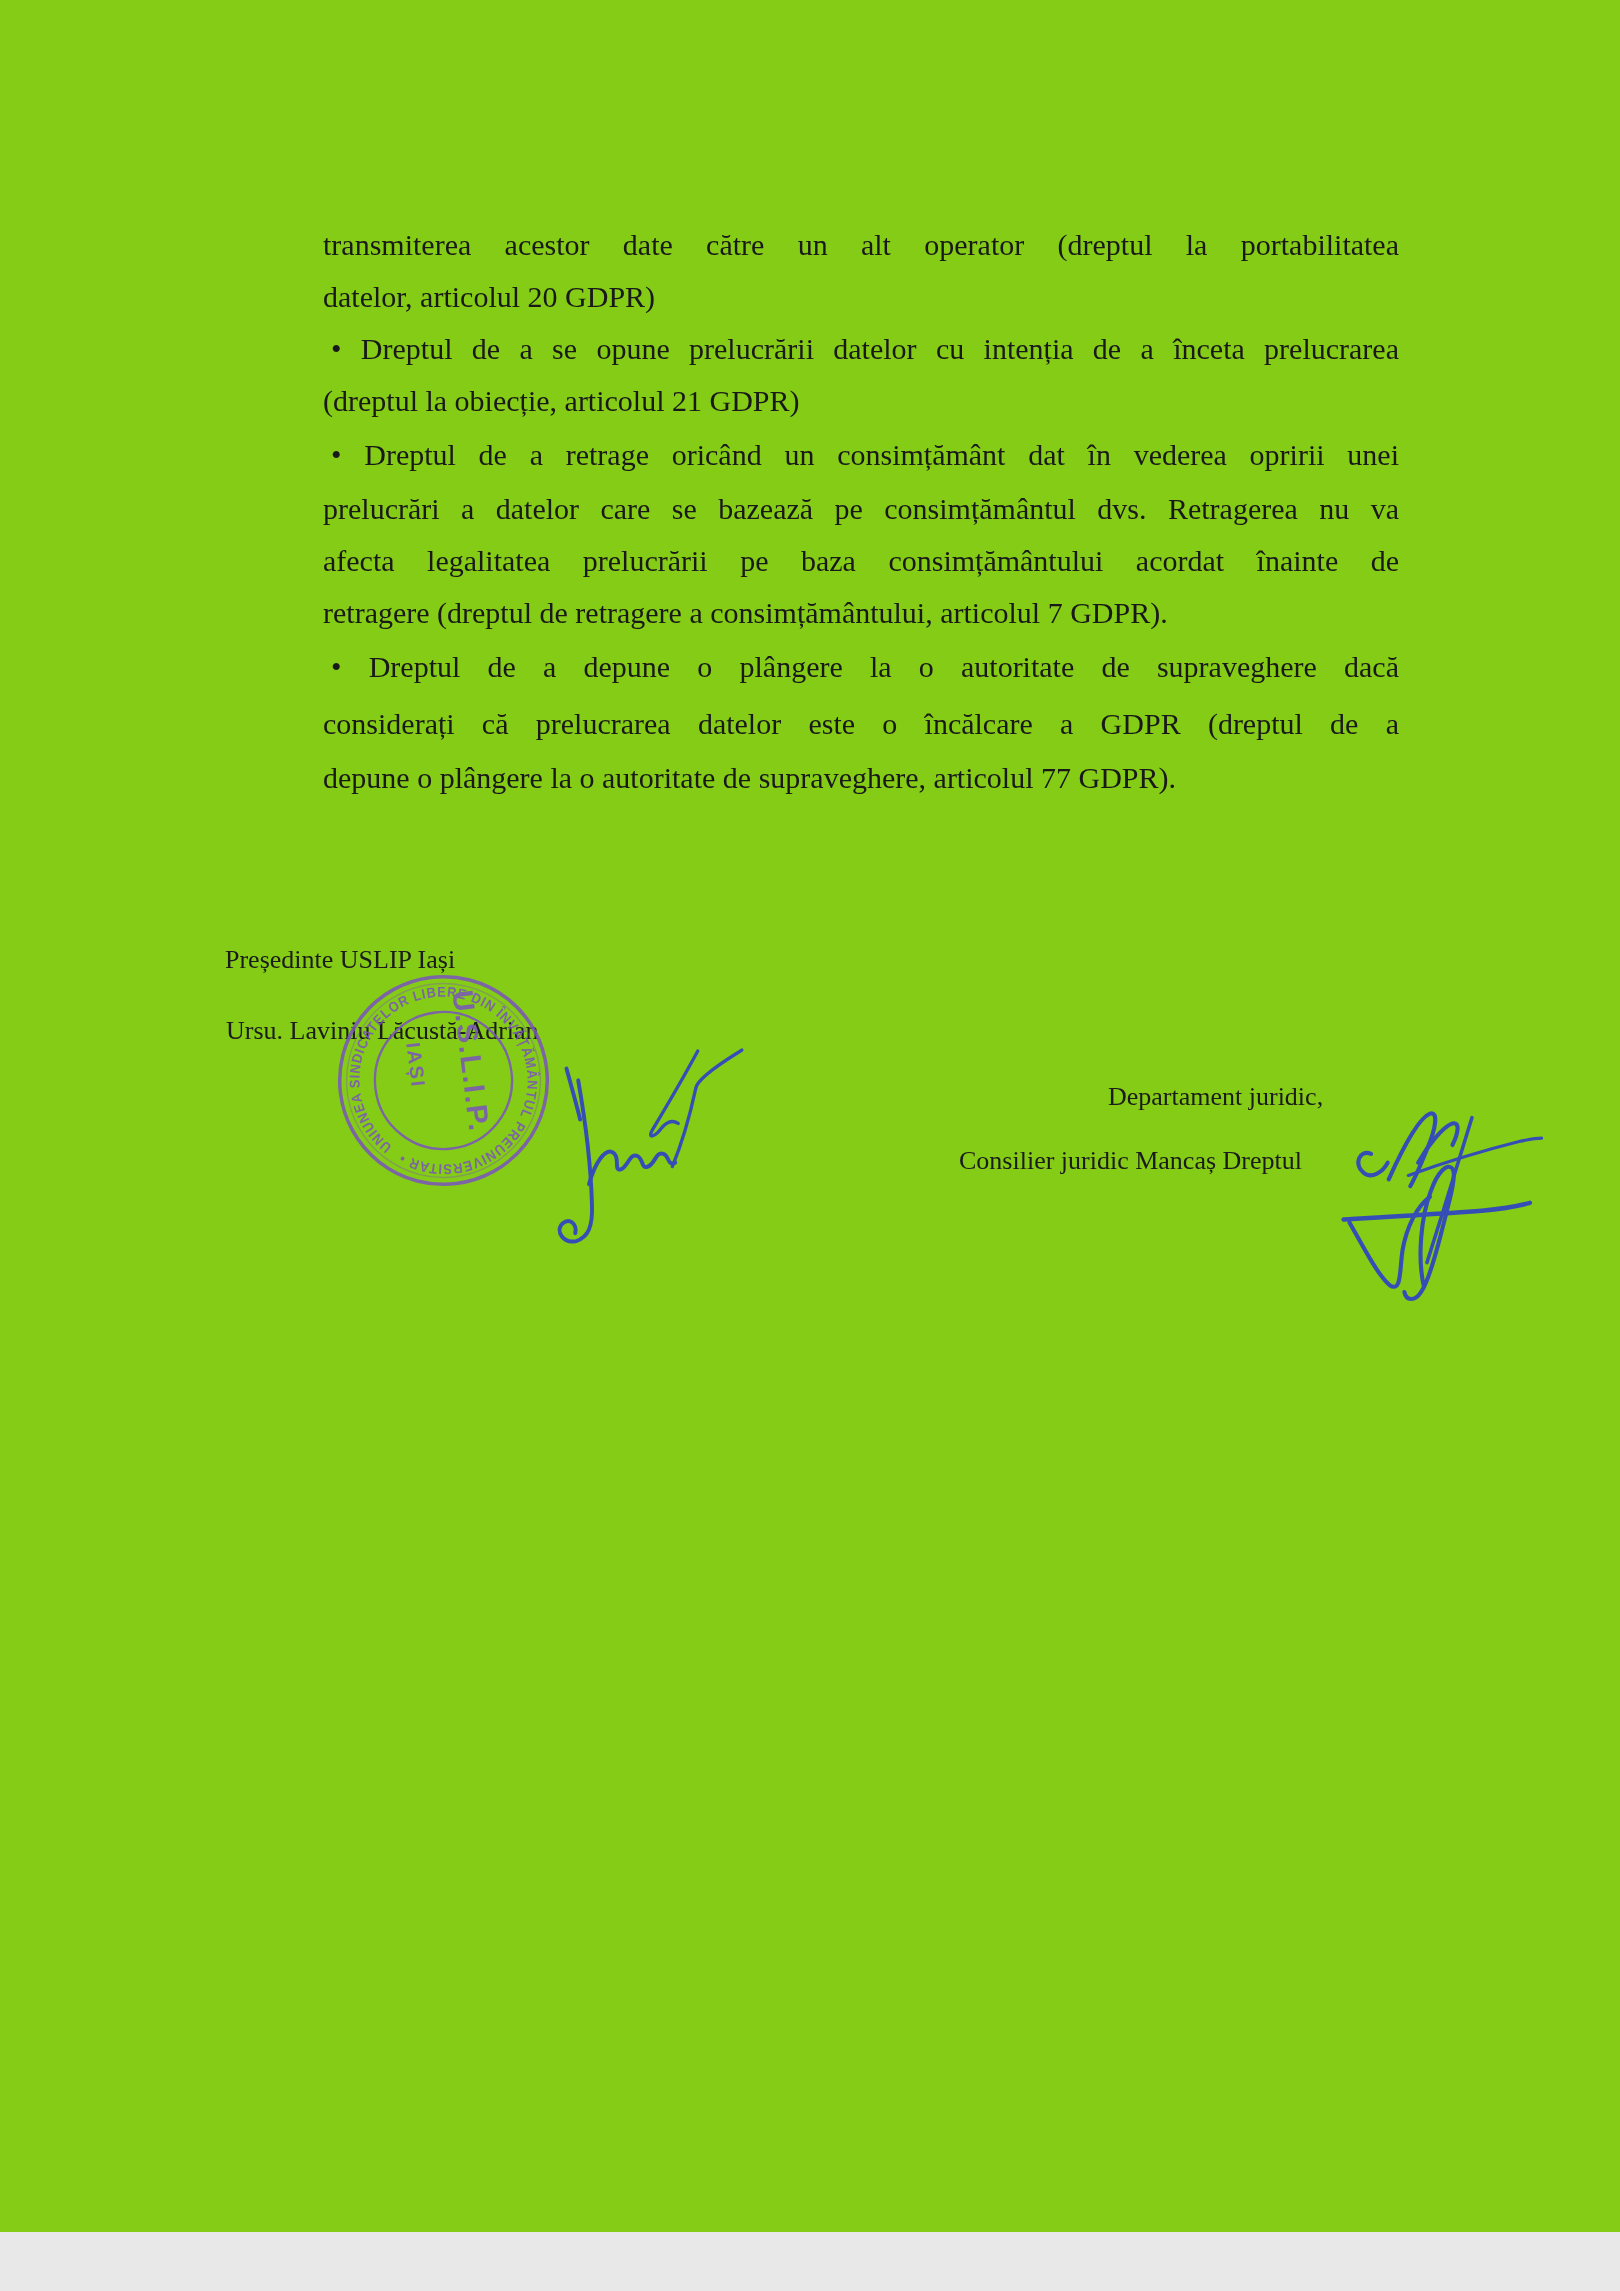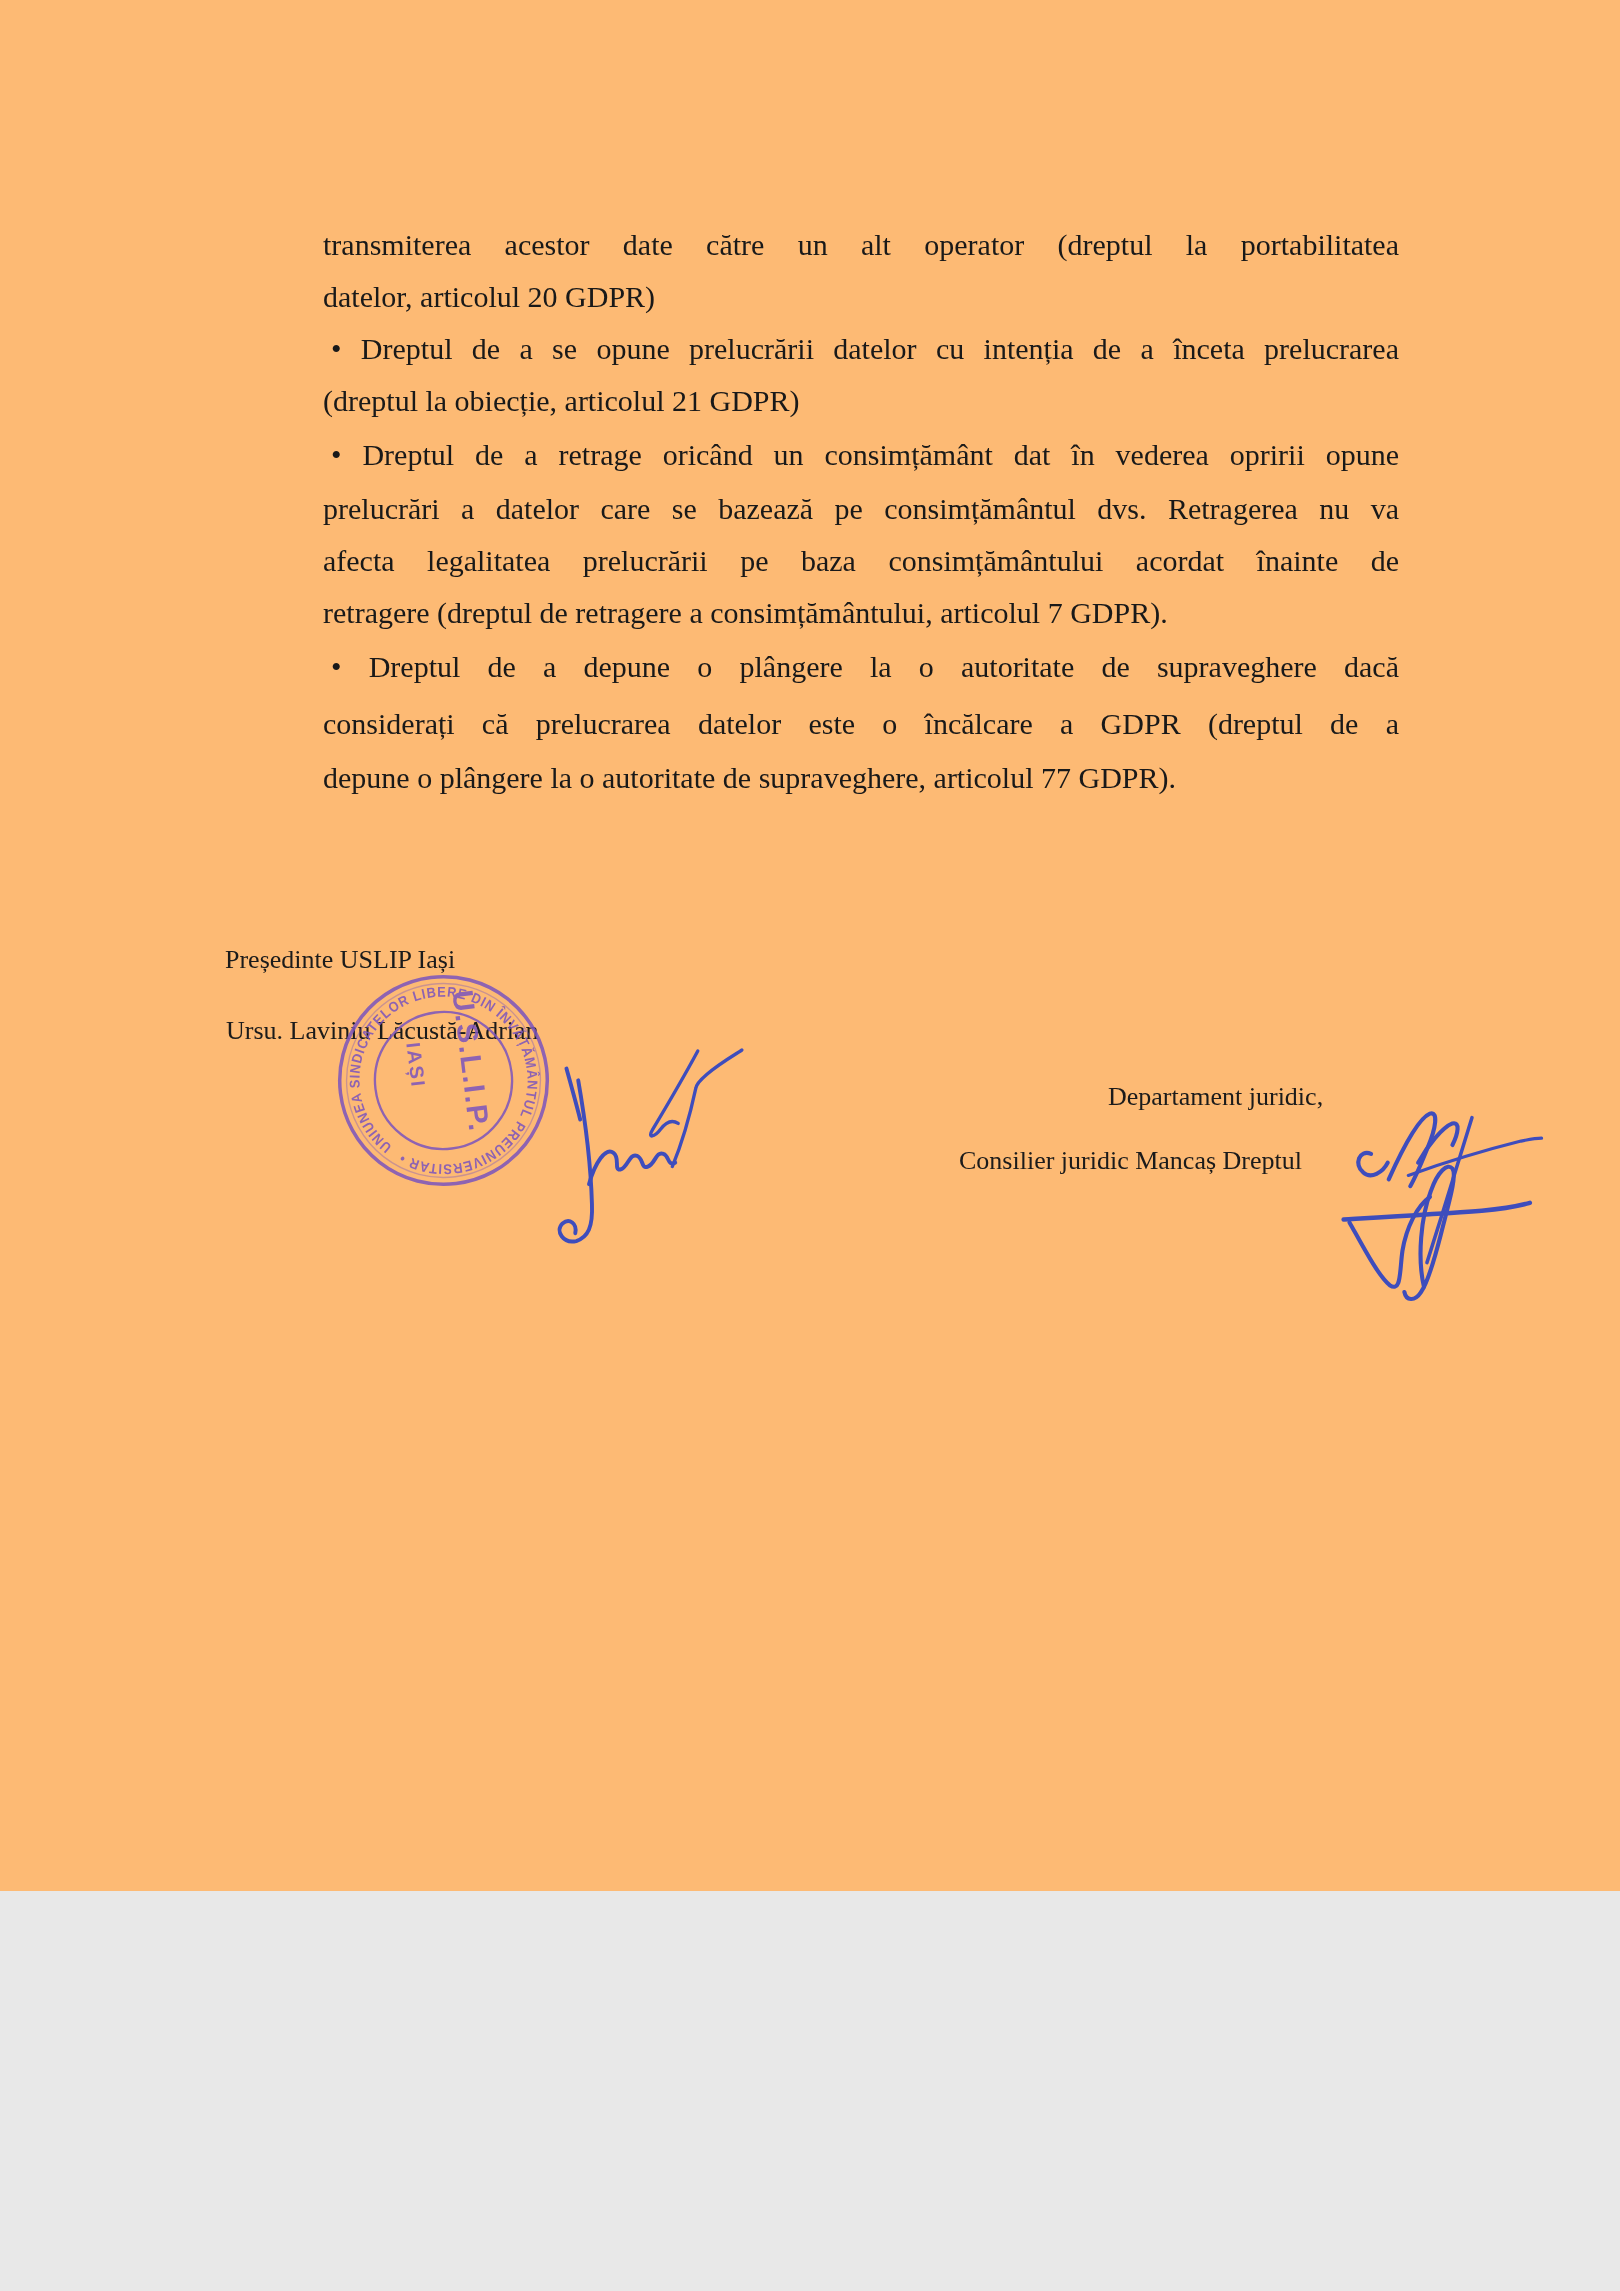--- a/index.html
+++ b/index.html
@@ -1,19 +1,19 @@
 <!DOCTYPE html>
 <html><head>
 <meta charset="utf-8">
 <style>
   html,body{margin:0;padding:0;background:#e8e8e8;}
   .page{
     position:relative;
-    width:1620px;height:1891px;
-    background:#fdba74;
+    width:1620px;height:2232px;
+    background:#84cc16;
     margin:0 auto;
     overflow:hidden;
     font-family:"Liberation Serif","DejaVu Serif",serif;
     color:#161616;
   }
   .bodyline{
     position:absolute;
     left:323px;width:1076px;
     font-size:30px;line-height:39px;
     white-space:nowrap;
@@ -50,21 +50,21 @@
 </style>
 </head>
 <body>
 
 <div class="page">
 
   <div class="bodyline just" style="top:225px;">transmiterea acestor date către un alt operator (dreptul la portabilitatea</div>
   <div class="bodyline" style="top:277px;">datelor, articolul 20 GDPR)</div>
   <div class="bodyline just bullet" style="top:329px;">• Dreptul de a se opune prelucrării datelor cu intenția de a înceta prelucrarea</div>
   <div class="bodyline" style="top:381px;">(dreptul la obiecție, articolul 21 GDPR)</div>
-  <div class="bodyline just bullet" style="top:435px;">• Dreptul de a retrage oricând un consimțământ dat în vederea opririi opune</div>
+  <div class="bodyline just bullet" style="top:435px;">• Dreptul de a retrage oricând un consimțământ dat în vederea opririi unei</div>
   <div class="bodyline just" style="top:489px;">prelucrări a datelor care se bazează pe consimțământul dvs. Retragerea nu va</div>
   <div class="bodyline just" style="top:541px;">afecta legalitatea prelucrării pe baza consimțământului acordat înainte de</div>
   <div class="bodyline" style="top:593px;">retragere (dreptul de retragere a consimțământului, articolul 7 GDPR).</div>
   <div class="bodyline just bullet" style="top:647px;">• Dreptul de a depune o plângere la o autoritate de supraveghere dacă</div>
   <div class="bodyline just" style="top:704px;">considerați că prelucrarea datelor este o încălcare a GDPR (dreptul de a</div>
   <div class="bodyline" style="top:758px;">depune o plângere la o autoritate de supraveghere, articolul 77 GDPR).</div>
 
   <div class="sigline" style="left:225px;top:940px;">Președinte USLIP Iași</div>
   <div class="sigline" style="left:226px;top:1011px;">Ursu. Laviniu Lăcustă-Adrian</div>
 

